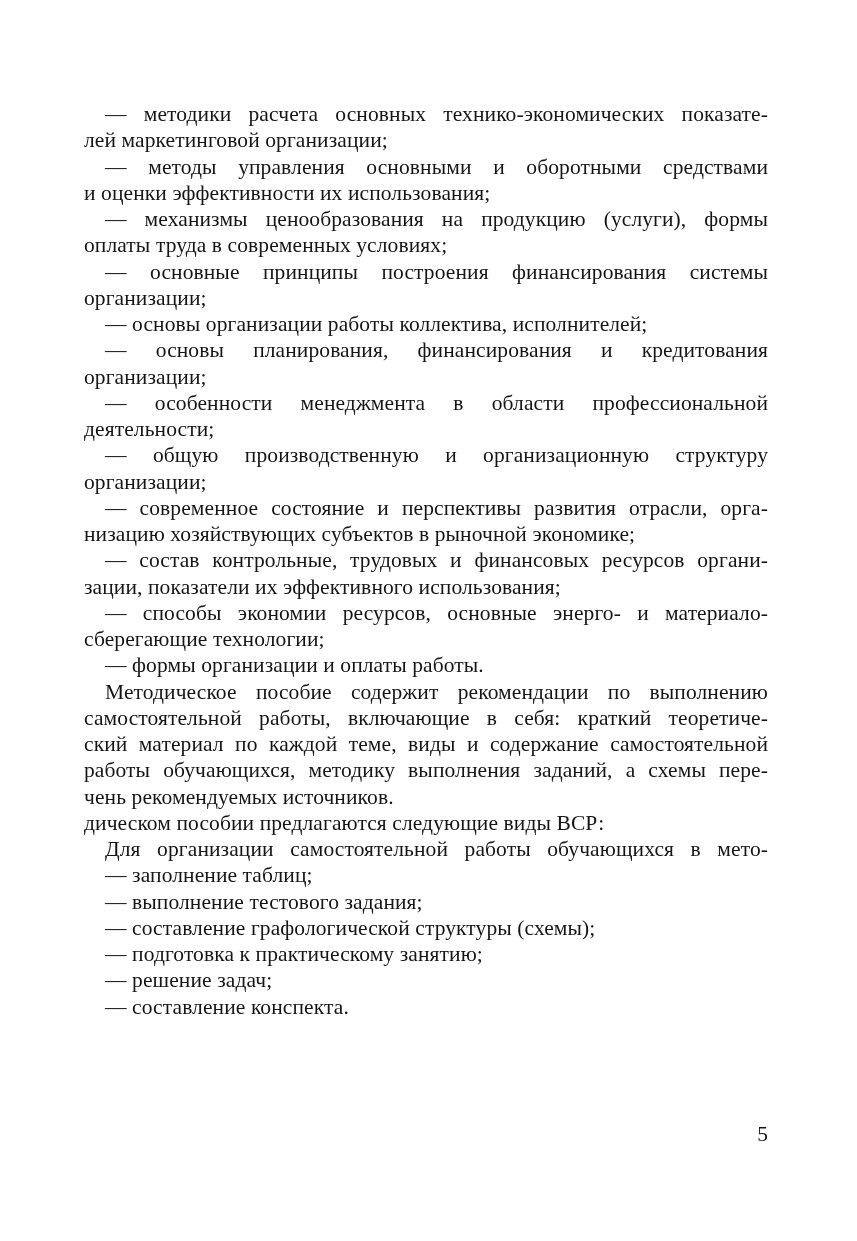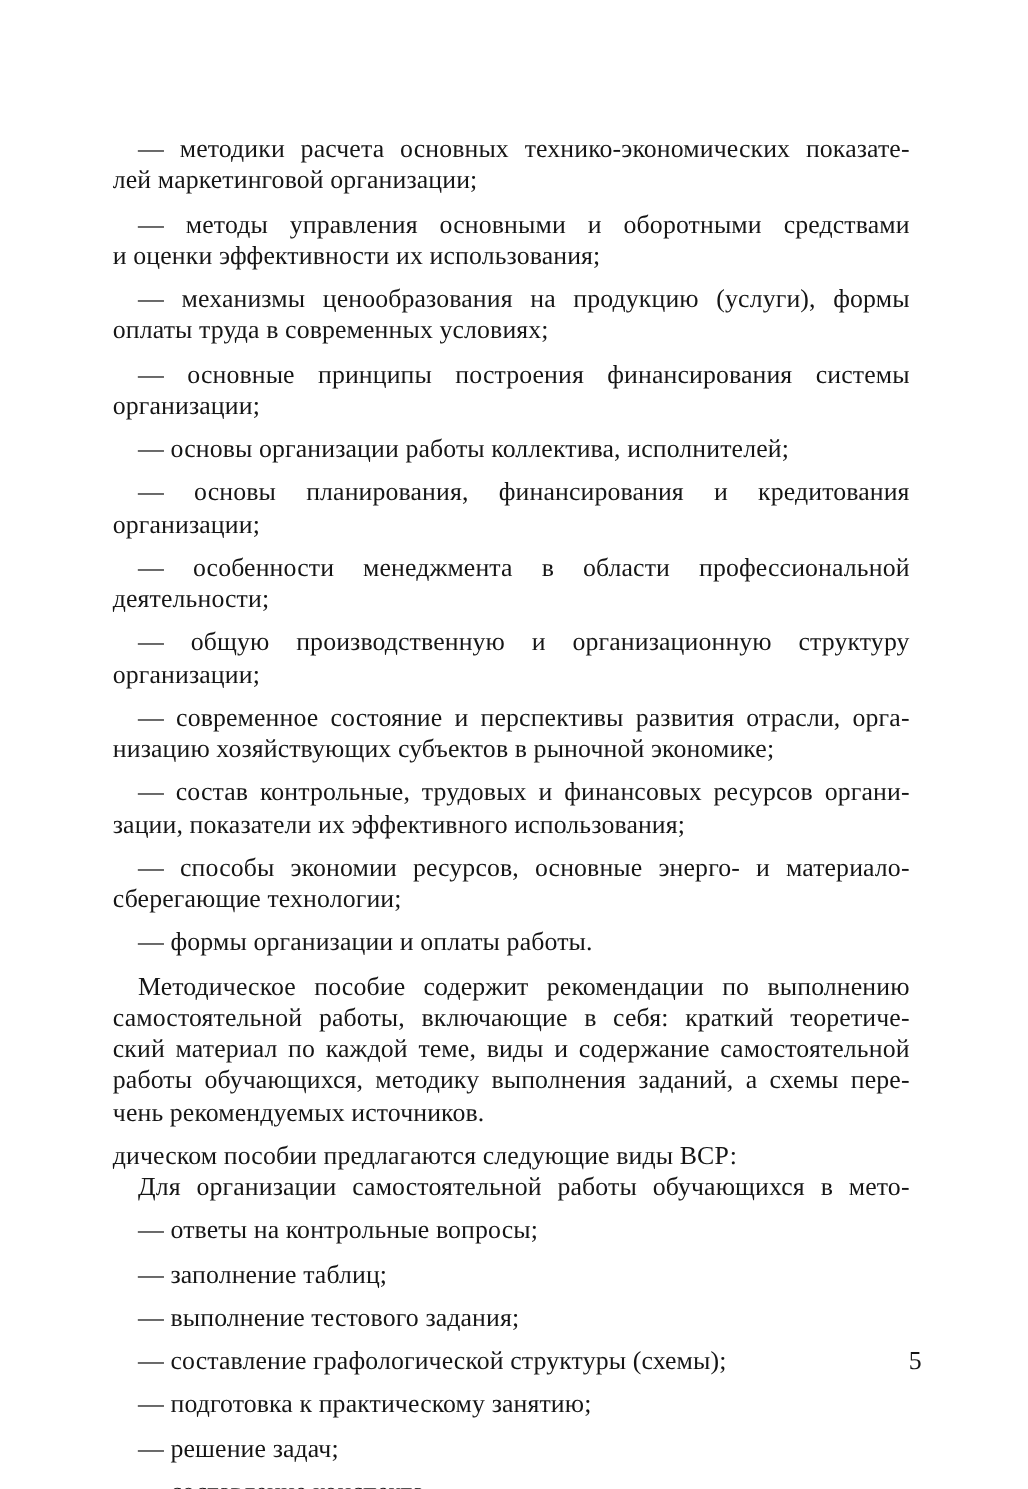--- a/index.html
+++ b/index.html
@@ -21,21 +21,21 @@
   }
   .text-block {
     position: absolute;
     left: 84px;
     top: 101px;
     width: 684px;
     font-size: 21.5px;
     line-height: 26.25px;
     letter-spacing: 0.1px;
   }
-  .paragraph { margin: 10px; padding: 0; }
+  .paragraph { margin: 0; padding: 0; }
   .line {
     text-align: justify;
     text-align-last: justify;
     white-space: normal;
   }
   .line.first { text-indent: 21px; }
   .line.last  { text-align-last: left; }
   .folio {
     position: absolute;
     left: 84px;
@@ -103,23 +103,20 @@
         <div class="line">самостоятельной работы, включающие в себя: краткий теоретиче-</div>
         <div class="line">ский материал по каждой теме, виды и содержание самостоятельной</div>
         <div class="line">работы обучающихся, методику выполнения заданий, а схемы пере-</div>
         <div class="line last">чень рекомендуемых источников.</div>
       </div>
       <div class="paragraph">
         <div class="line last">дическом пособии предлагаются следующие виды ВСР:</div>
         <div class="line first">Для организации самостоятельной работы обучающихся в мето-</div>
       </div>
       <div class="paragraph">
-        <div class="line first last">— ответы на контрольные вопросы;</div>
-      </div>
-      <div class="paragraph">
         <div class="line first last">— заполнение таблиц;</div>
       </div>
       <div class="paragraph">
         <div class="line first last">— выполнение тестового задания;</div>
       </div>
       <div class="paragraph">
         <div class="line first last">— составление графологической структуры (схемы);</div>
       </div>
       <div class="paragraph">
         <div class="line first last">— подготовка к практическому занятию;</div>

